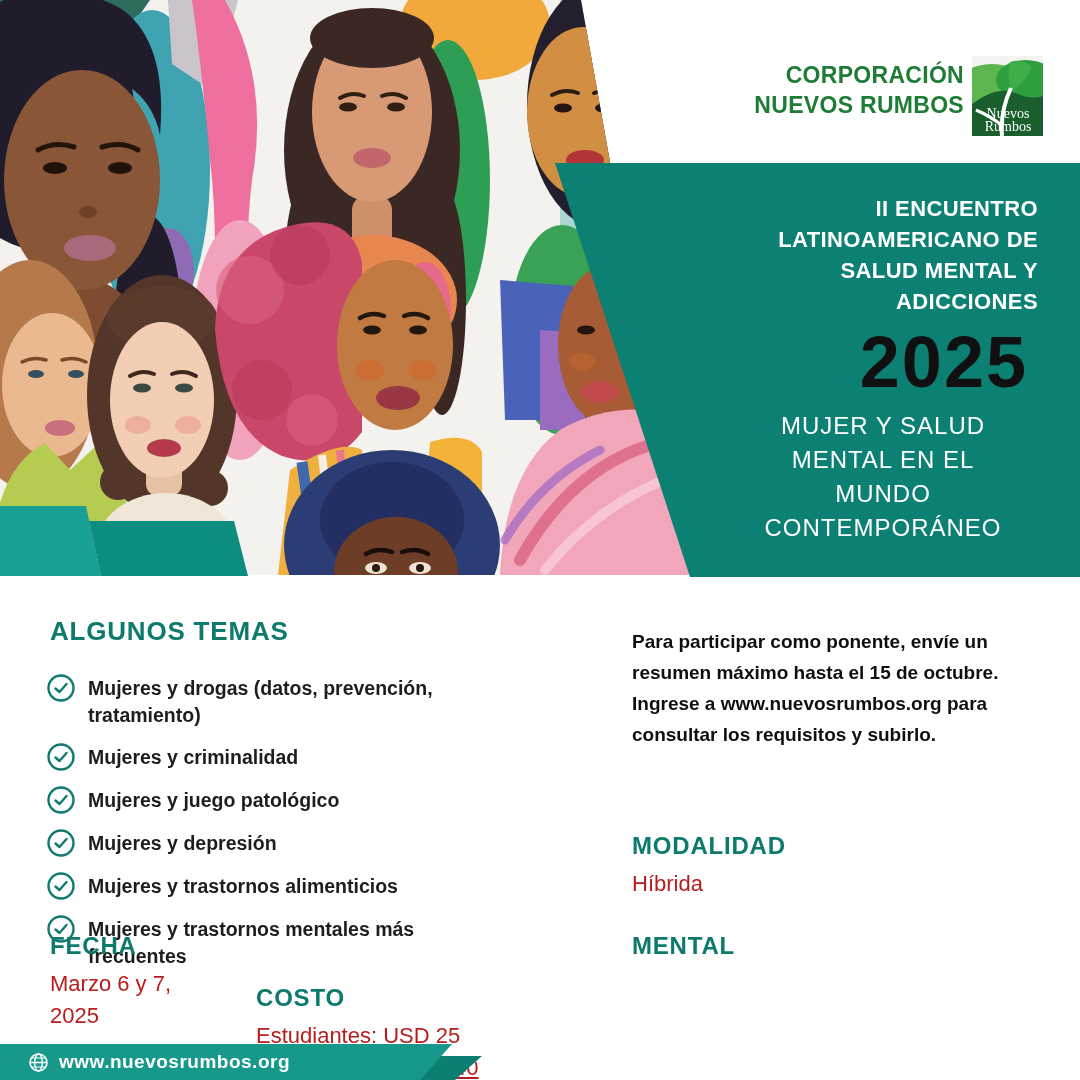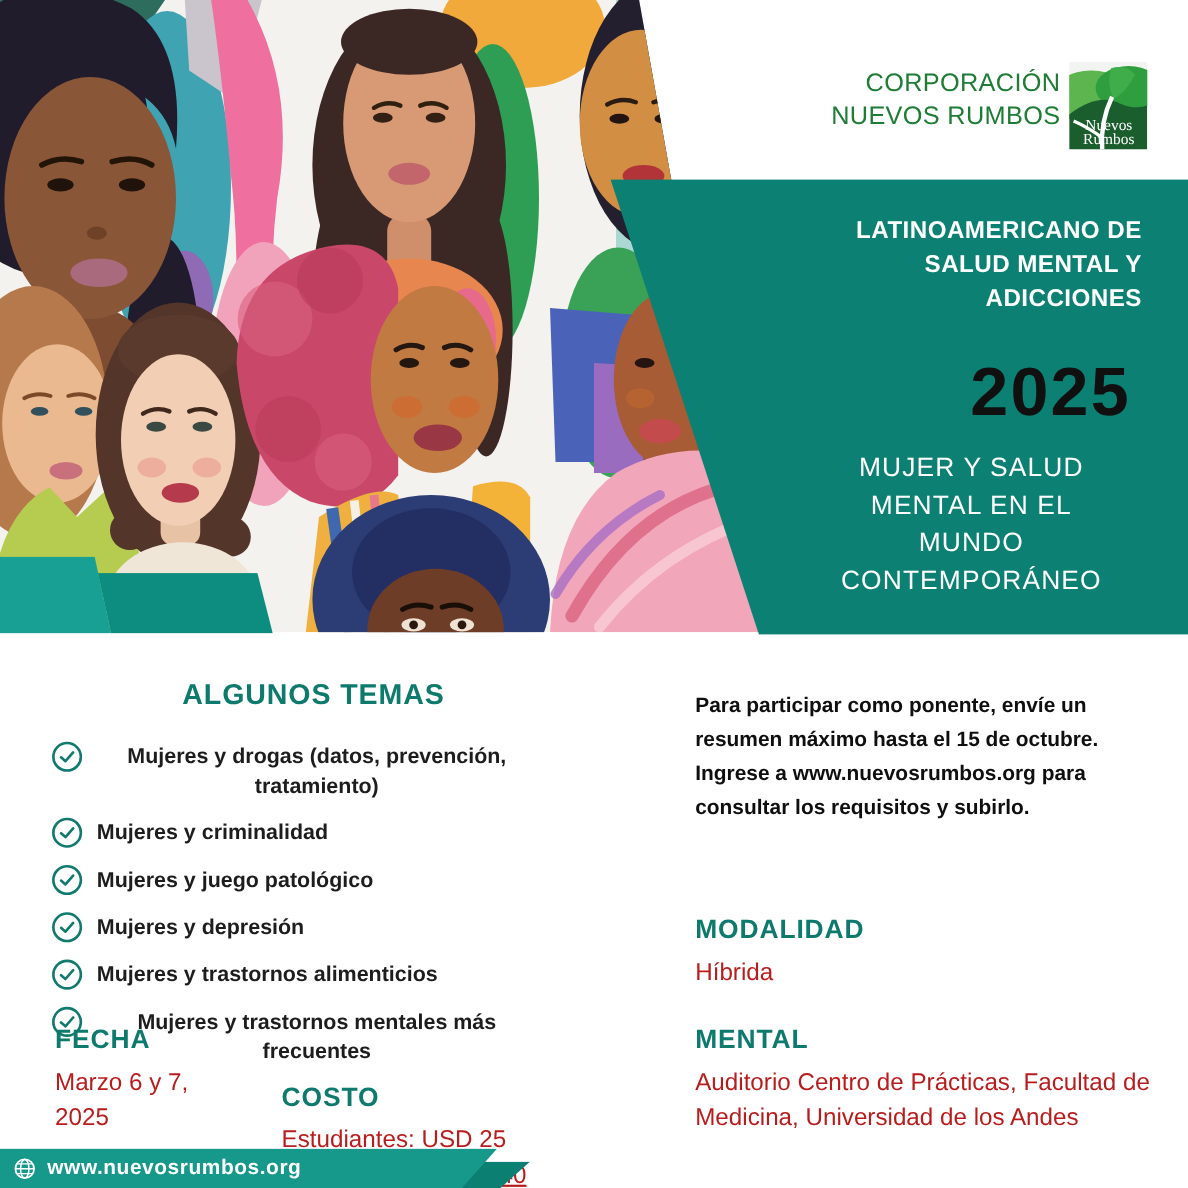--- a/index.html
+++ b/index.html
@@ -16,44 +16,44 @@
     position:absolute;left:0;top:506px;width:101px;height:70px;background:#18a094;
     clip-path:polygon(0 0,86px 0,101px 70px,0 70px);z-index:4;
   }
   .accent-2{
     position:absolute;left:86px;top:521px;width:165px;height:55px;background:#0d8d80;
     clip-path:polygon(3px 0,148px 0,162px 55px,15px 55px);z-index:3;
   }
   
   .brand{position:absolute;top:56px;right:37px;display:flex;align-items:flex-start;gap:8px;}
   .brand-name{
-    text-align:right;color:#1e7c35;font-weight:normal;font-size:23px;line-height:30px;
+    text-align:right;color:#1e7c35;font-weight:bold;font-size:23px;line-height:30px;
     letter-spacing:.3px;padding-top:4px;
   }
   .brand-logo{width:71px;height:80px;display:block;}
   
   .banner{
     position:absolute;top:163px;left:0;width:1080px;height:414px;background:#0b8073;
     clip-path:polygon(555px 0,1080px 0,1080px 414px,690px 414px);
     color:#ffffff;z-index:5;
   }
   .banner-title{
     position:absolute;top:30px;right:42px;text-align:right;
     font-weight:bold;font-size:22px;line-height:31px;letter-spacing:.4px;
   }
   .banner-year{
     position:absolute;top:158px;right:52px;text-align:center;
-    color:#101010;font-weight:bold;font-size:62px;letter-spacing:2px;
+    color:#101010;font-weight:bold;font-size:72px;letter-spacing:2px;
   }
   .banner-subtitle{
     position:absolute;top:246px;right:68px;width:258px;text-align:center;
     font-weight:normal;font-size:24px;line-height:34px;letter-spacing:1px;
   }
   
-  .temas{position:absolute;left:50px;top:616px;width:470px;text-align:center;}
+  .temas{position:absolute;left:50px;top:616px;width:470px;}
   .section-heading{
     color:#0d7a6d;font-weight:bold;font-size:26px;letter-spacing:.8px;
   }
   .heading-sm{font-size:24px;}
   .tema-list{margin-top:26px;}
   .tema-row{display:flex;align-items:flex-start;gap:12px;margin-bottom:13px;margin-left:-4px;}
   .check-icon{flex:0 0 30px;width:30px;height:30px;margin-top:0px;}
   .tema-text{
     max-width:400px;color:#1d1d1d;font-weight:bold;font-size:19.5px;line-height:27px;
     padding-top:2px;
@@ -71,21 +71,21 @@
   .costo{position:absolute;left:256px;top:984px;width:300px;}
   .lugar{position:absolute;left:632px;top:932px;width:436px;}
   
   .footer-dark{
     position:absolute;left:400px;top:1056px;width:110px;height:24px;background:#0c7f73;
     clip-path:polygon(38px 0,82px 0,55px 24px,10px 24px);z-index:6;
   }
   .footer-bar{
     position:absolute;left:0;top:1044px;width:460px;height:36px;background:#16998b;
     clip-path:polygon(0 0,452px 0,420px 36px,0 36px);z-index:7;
-    display:flex;align-items:center;padding-left:12px;box-sizing:border-box;gap:10px;
+    display:flex;align-items:center;padding-left:28px;box-sizing:border-box;gap:10px;
   }
   .footer-url{color:#ffffff;font-weight:bold;font-size:19px;letter-spacing:.5px;}
   .globe-icon{width:21px;height:21px;display:block;}
 </style>
 </head>
 <body>
 
 <div class="poster">
 
   <div class="hero-art">
@@ -234,20 +234,21 @@
       <path d="M0 48 Q26 28 46 38 Q60 44 71 40 L71 80 L0 80 Z" fill="#1b5e2e"></path>
       <path d="M30 80 Q28 55 39 32" stroke="#ffffff" stroke-width="4" fill="none"></path>
       <path d="M31 70 Q18 60 4 54" stroke="#ffffff" stroke-width="3" fill="none"></path>
       <text x="36" y="62" text-anchor="middle" fill="#ffffff" font-size="14" font-family="Liberation Serif, DejaVu Serif, serif">Nuevos</text>
       <text x="36" y="75" text-anchor="middle" fill="#ffffff" font-size="14" font-family="Liberation Serif, DejaVu Serif, serif">Rumbos</text>
     </svg>
   </div>
 
   <div class="banner">
     <div class="banner-title">
+      <div>II ENCUENTRO</div>
       <div>LATINOAMERICANO DE</div>
       <div>SALUD MENTAL Y</div>
       <div>ADICCIONES</div>
     </div>
     <div class="banner-year">2025</div>
     <div class="banner-subtitle">
       <div>MUJER Y SALUD</div>
       <div>MENTAL EN EL</div>
       <div>MUNDO</div>
       <div>CONTEMPORÁNEO</div>
@@ -318,21 +319,20 @@
   </div>
 
   <div class="costo">
     <div class="section-heading heading-sm">COSTO</div>
     <div class="value-text">Estudiantes: USD 25</div>
     <div class="value-text" style="margin-top:0;text-decoration:underline;">Profesionales: USD 40</div>
   </div>
 
   <div class="lugar">
     <div class="section-heading heading-sm">MENTAL</div>
-    <div class="value-text">Auditorio Centro de Prácticas, Facultad de Medicina, Universidad de los Andes</div>
   </div>
 
   <div class="footer-dark"></div>
   <div class="footer-bar">
     <svg class="globe-icon" viewBox="0 0 21 21">
       <circle cx="10.5" cy="10.5" r="8.5" fill="none" stroke="#ffffff" stroke-width="1.6"></circle>
       <ellipse cx="10.5" cy="10.5" rx="3.8" ry="8.5" fill="none" stroke="#ffffff" stroke-width="1.4"></ellipse>
       <line x1="2" y1="10.5" x2="19" y2="10.5" stroke="#ffffff" stroke-width="1.4"></line>
       <line x1="3.4" y1="6" x2="17.6" y2="6" stroke="#ffffff" stroke-width="1.2"></line>
       <line x1="3.4" y1="15" x2="17.6" y2="15" stroke="#ffffff" stroke-width="1.2"></line>

